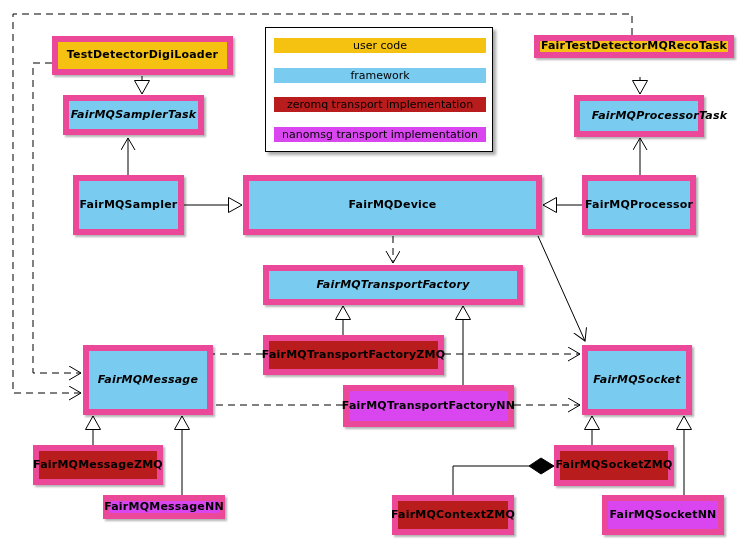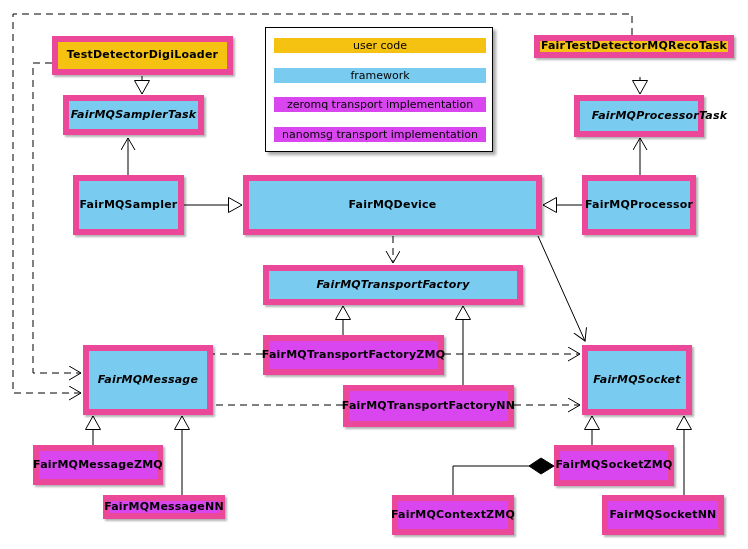--- a/index.html
+++ b/index.html
@@ -30,21 +30,21 @@
     font-weight: 700;
     color: #000000;
     letter-spacing: 0.02em;
     box-shadow: 2px 2px 2px rgba(0,0,0,0.30);
     line-height: 1.1;
     padding: 0 2px;
   }
   .abstract { font-style: italic; }
   .user-code { background: #F5C211; }
   .framework { background: #79CBF0; }
-  .zeromq    { background: #d946ef; }
+  .zeromq    { background: #b91c1c; }
   .nanomsg   { background: #d946ef; }
 
   #legend {
     position: absolute;
     left: 265px; top: 27px;
     width: 228px; height: 125px;
     box-sizing: border-box;
     background: #ffffff;
     border: 1.5px solid #000000;
     box-shadow: 3px 3px 3px rgba(0,0,0,0.35);

